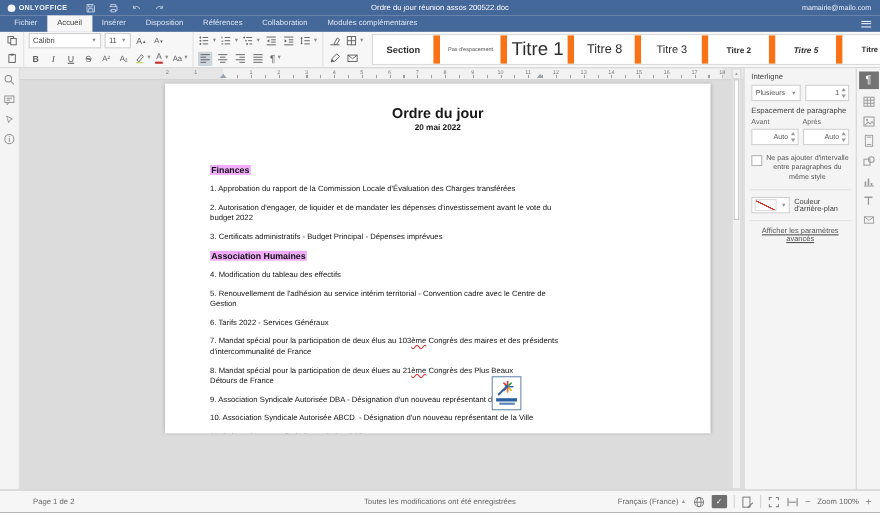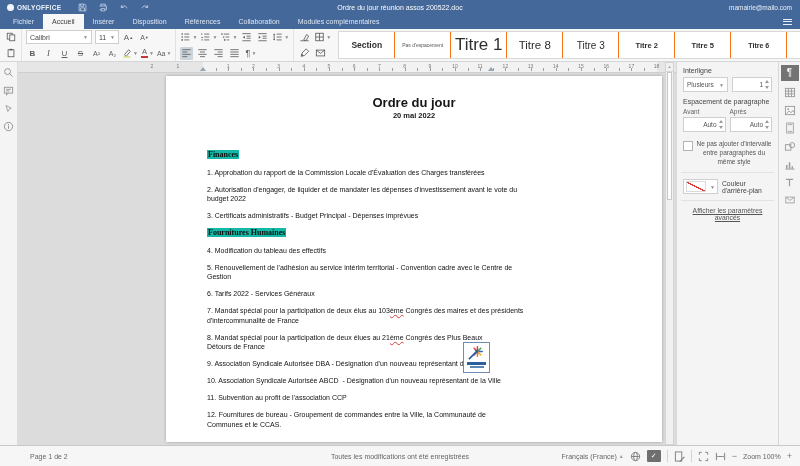--- a/index.html
+++ b/index.html
@@ -38,53 +38,53 @@
   .fontcolor{font-size:7.5px;line-height:8px;border-bottom:2px solid #c33;padding:0 1px;}
   .chev{font-size:5px;color:#8d8d8d;margin-left:1px;}
   .combo{display:flex;align-items:center;justify-content:space-between;background:#fff;border:1px solid #cfcfcf;height:12px;
          font-size:7px;color:#454545;padding:0 3px;box-sizing:content-box;}
   .combo .chev{margin-left:3px;}
   .combo-font{width:58px;}
   .combo-size{width:16px;}
   
   .gallery-wrap{flex:1;display:flex;align-items:center;padding:2px 3px;}
   .gallery{flex:1;height:26px;background:#fff;border:1px solid #d8d8d8;display:flex;align-items:stretch;overflow:hidden;}
-  .gstyle{width:55px;flex:none;display:flex;align-items:center;justify-content:center;border-right:1px solid #f97316;
+  .gstyle{width:55px;flex:none;display:flex;align-items:center;justify-content:center;border-right:6px solid #f97316;
           color:#2e2e2e;white-space:nowrap;overflow:hidden;background:#fff;}
   .g-section{font-size:8.5px;font-weight:bold;}
   .g-nospace{font-size:5px;color:#555;}
   .g-t1{font-size:17px;}
   .g-t2{font-size:11.5px;}
   .g-t3{font-size:10px;}
   .g-t4{font-size:7.5px;font-weight:bold;}
-  .g-t5{font-size:7.5px;font-weight:bold;}
+  .g-t5{font-size:7.5px;font-weight:bold;font-style:italic;}
   .g-t6{font-size:7px;font-weight:bold;}
   .g-t7{font-size:7px;font-weight:bold;font-style:italic;}
   
   .main{position:absolute;top:62px;left:0;right:0;bottom:21px;display:flex;}
   .leftbar{width:18px;flex:none;background:#f4f4f4;border-right:1px solid #dcdcdc;display:flex;flex-direction:column;
            align-items:center;padding-top:5px;gap:8px;color:#8d8d8d;box-sizing:border-box;}
   .leftbar svg{display:block;}
   .doccol{flex:1;position:relative;background:#dcdcdc;overflow:hidden;}
   .ruler{position:absolute;top:0;left:0;right:0;height:10px;background:#e6e6e6;border-bottom:1px solid #cfcfcf;overflow:hidden;}
   .ruler-band{position:absolute;left:185px;width:454px;top:0;bottom:0;background:#f2f2f2;}
   .ruler-ticks{position:absolute;left:185px;width:454px;bottom:1px;height:3px;
       background-image:repeating-linear-gradient(90deg,#9d9d9d 0 1px,transparent 1px 12.6px);}
   .rnum{position:absolute;top:1px;font-size:5px;color:#7b7b7b;transform:translateX(-50%);}
   .ind{position:absolute;width:0;height:0;}
   .ind-left{left:182px;top:5px;border-left:3px solid transparent;border-right:3px solid transparent;border-bottom:4px solid #98a4b0;}
   .ind-right{left:470px;top:5px;border-left:3px solid transparent;border-right:3px solid transparent;border-bottom:4px solid #98a4b0;}
-  .page{position:absolute;left:148px;top:14px;width:496px;height:366px;background:#fff;
+  .page{position:absolute;left:132px;top:14px;width:496px;height:318px;background:#fff;
         box-shadow:0 0 3px rgba(0,0,0,.28);overflow:hidden;}
   .doc-title{margin-top:20px;text-align:center;font-weight:bold;font-size:13px;color:#161616;line-height:14px;}
   .doc-date{text-align:center;font-weight:bold;font-size:7.5px;color:#161616;margin-top:1px;}
   .doc-body{margin:30px 33px 0 41px;font-size:7px;color:#121212;}
   .p{line-height:9.5px;margin-bottom:7.5px;white-space:pre-wrap;}
   .p.h{font-size:8px;font-weight:bold;line-height:10px;margin-bottom:7.5px;}
-  .hl{background:#14b8a6;padding:0 1px;font-family:Liberation Serif, serif;}
+  .hl{background:#f0abfc;padding:0 1px;}
   .spell{text-decoration:underline;text-decoration-style:wavy;text-decoration-color:#d43b3b;text-decoration-thickness:1px;text-underline-offset:1px;}
   .doclogo{position:absolute;left:297px;top:266px;width:27px;height:31px;background:#fff;border:1px solid #6c8cb0;
            display:flex;flex-direction:column;align-items:center;padding-top:1px;box-sizing:border-box;}
   .doclogo .cap1{width:19px;height:3px;background:#2c5f9e;margin-top:1px;}
   .doclogo .cap2{width:14px;height:2px;background:#5a85b5;margin-top:1px;}
   .vscroll{position:absolute;top:0;bottom:0;right:2px;width:9px;background:#f0f0f0;border:1px solid #d4d4d4;box-sizing:border-box;}
   .vscroll .arr{position:absolute;top:0;left:0;right:0;height:8px;border-bottom:1px solid #d9d9d9;color:#9a9a9a;
                 font-size:4px;text-align:center;line-height:8px;}
   .vscroll .thumb{position:absolute;top:9px;left:1px;right:1px;height:126px;background:#fdfdfd;border:1px solid #c7c7c7;}
   
@@ -430,21 +430,21 @@
 
       <div class="page">
         <div class="doc-title">Ordre du jour</div>
         <div class="doc-date">20 mai 2022</div>
         <div class="doc-body" id="docbody">
             <div class="p h"><span class="hl">Finances</span></div>
             <div class="p"><span>1. Approbation du rapport de la Commission Locale d'Évaluation des Charges transférées</span></div>
             <div class="p"><span>2. Autorisation d'engager, de liquider et de mandater les dépenses d'investissement avant le vote du
 budget 2022</span></div>
             <div class="p"><span>3. Certificats administratifs - Budget Principal - Dépenses imprévues</span></div>
-            <div class="p h"><span class="hl">Fournitures Humaines</span></div>
+            <div class="p h"><span class="hl">Association Humaines</span></div>
             <div class="p"><span>4. Modification du tableau des effectifs</span></div>
             <div class="p"><span>5. Renouvellement de l'adhésion au service intérim territorial - Convention cadre avec le Centre de
 Gestion</span></div>
             <div class="p"><span>6. Tarifs 2022 - Services Généraux</span></div>
             <div class="p"><span>7. Mandat spécial pour la participation de deux élus au 103</span><span class="spell">ème</span><span> Congrès des maires et des présidents
 d'intercommunalité de France</span></div>
             <div class="p"><span>8. Mandat spécial pour la participation de deux élues au 21</span><span class="spell">ème</span><span> Congrès des Plus Beaux
 Détours de France</span></div>
             <div class="p"><span>9. Association Syndicale Autorisée DBA - Désignation d'un nouveau représentant de la Ville</span></div>
             <div class="p"><span>10. Association Syndicale Autorisée ABCD  - Désignation d'un nouveau représentant de la Ville</span></div>

